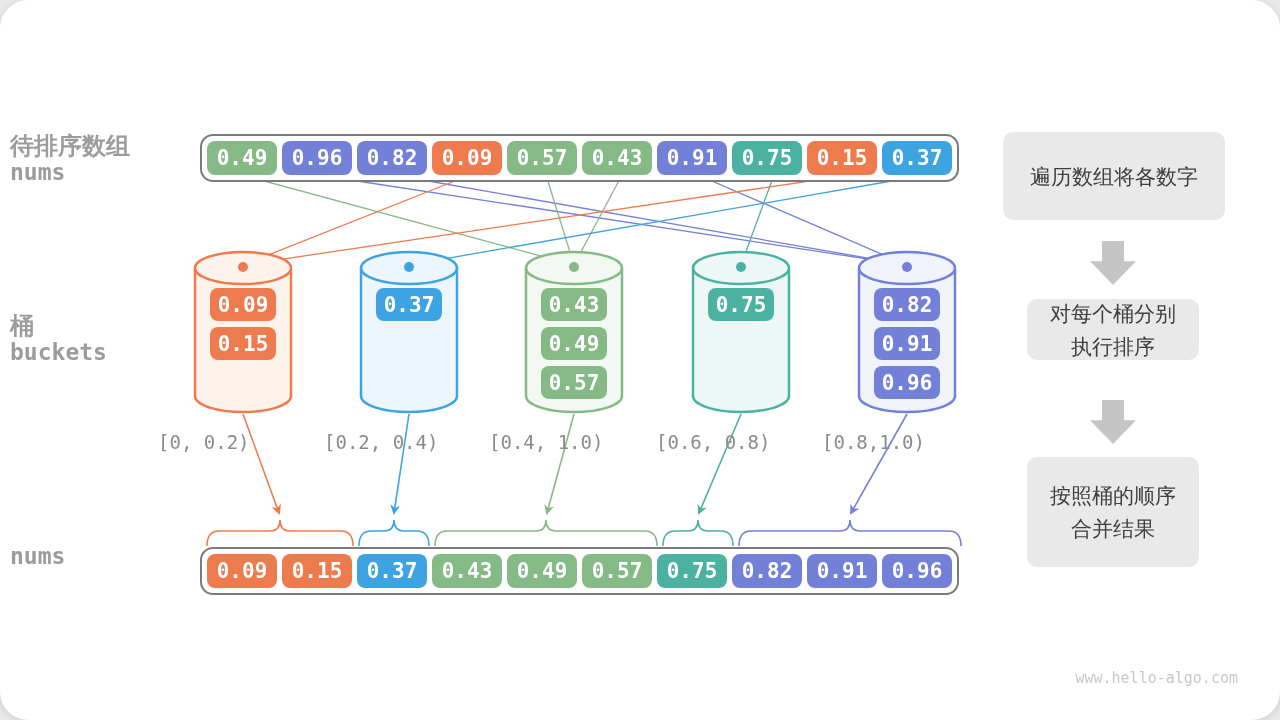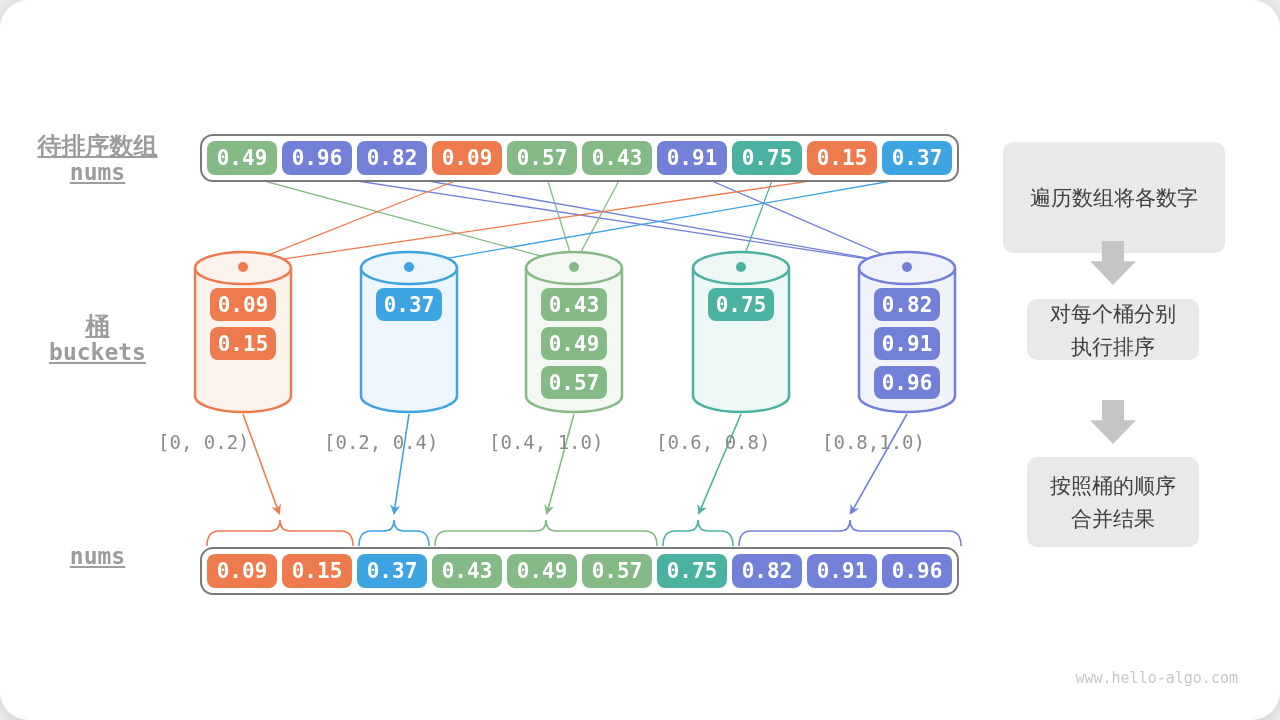--- a/index.html
+++ b/index.html
@@ -26,22 +26,22 @@
   .box[data-color="teal"]{background:var(--teal)}
   .box[data-color="indigo"]{background:var(--indigo)}
 
   .arr{position:absolute;display:flex;gap:5px;background:#fff;border:2.5px solid var(--grayBorder);
     border-radius:13px;padding:5px;box-sizing:border-box;}
   .box{width:70px;height:34px;border-radius:8px;color:#fff;flex:none;
     display:flex;align-items:center;justify-content:center;
     font-family:"DejaVu Sans Mono",monospace;font-weight:bold;font-size:21px;}
   .chip{position:absolute;width:66px;height:33px;}
 
-  .side-label{position:absolute;left:10px;width:175px;text-align:center;
-    color:var(--grayLabel);font-weight:bold;font-size:24px;line-height:27px;text-decoration:underline;}
+  .side-label{position:absolute;left:10px;width:175px;
+    color:var(--grayLabel);font-weight:bold;font-size:24px;line-height:27px;}
   .side-label .mono{font-family:"DejaVu Sans Mono",monospace;font-size:23px;}
 
   .range{position:absolute;width:170px;text-align:left;top:431px;
     font-family:"DejaVu Sans Mono",monospace;font-size:19px;color:var(--grayRange);}
 
   .step{position:absolute;background:var(--stepBg);border-radius:10px;color:var(--stepText);
     font-size:21px;line-height:33px;display:flex;flex-direction:column;
     align-items:center;justify-content:center;text-align:center;}
   .block-arrow{position:absolute;width:46px;height:44px;background:var(--stepArrow);
     clip-path:polygon(26% 0,74% 0,74% 46%,100% 46%,50% 100%,0 46%,26% 46%);}
@@ -180,28 +180,28 @@
     <div class="box" data-color="sky">0.37</div>
     <div class="box" data-color="green">0.43</div>
     <div class="box" data-color="green">0.49</div>
     <div class="box" data-color="green">0.57</div>
     <div class="box" data-color="teal">0.75</div>
     <div class="box" data-color="indigo">0.82</div>
     <div class="box" data-color="indigo">0.91</div>
     <div class="box" data-color="indigo">0.96</div>
   </div>
 
-  <div class="step" style="left:1003px;top:142px;width:222px;height:111px">
+  <div class="step" style="left:1003px;top:132px;width:222px;height:88px">
     <div>遍历数组将各数字</div>
   </div>
   <div class="block-arrow" style="left:1090px;top:241px"></div>
   <div class="step" style="left:1027px;top:299px;width:172px;height:61px">
     <div>对每个桶分别</div>
     <div>执行排序</div>
   </div>
   <div class="block-arrow" style="left:1090px;top:400px"></div>
-  <div class="step" style="left:1027px;top:457px;width:172px;height:90px">
+  <div class="step" style="left:1027px;top:457px;width:172px;height:110px">
     <div>按照桶的顺序</div>
     <div>合并结果</div>
   </div>
 
   <div id="watermark">www.hello-algo.com</div>
 </div>
 
 </body></html>

